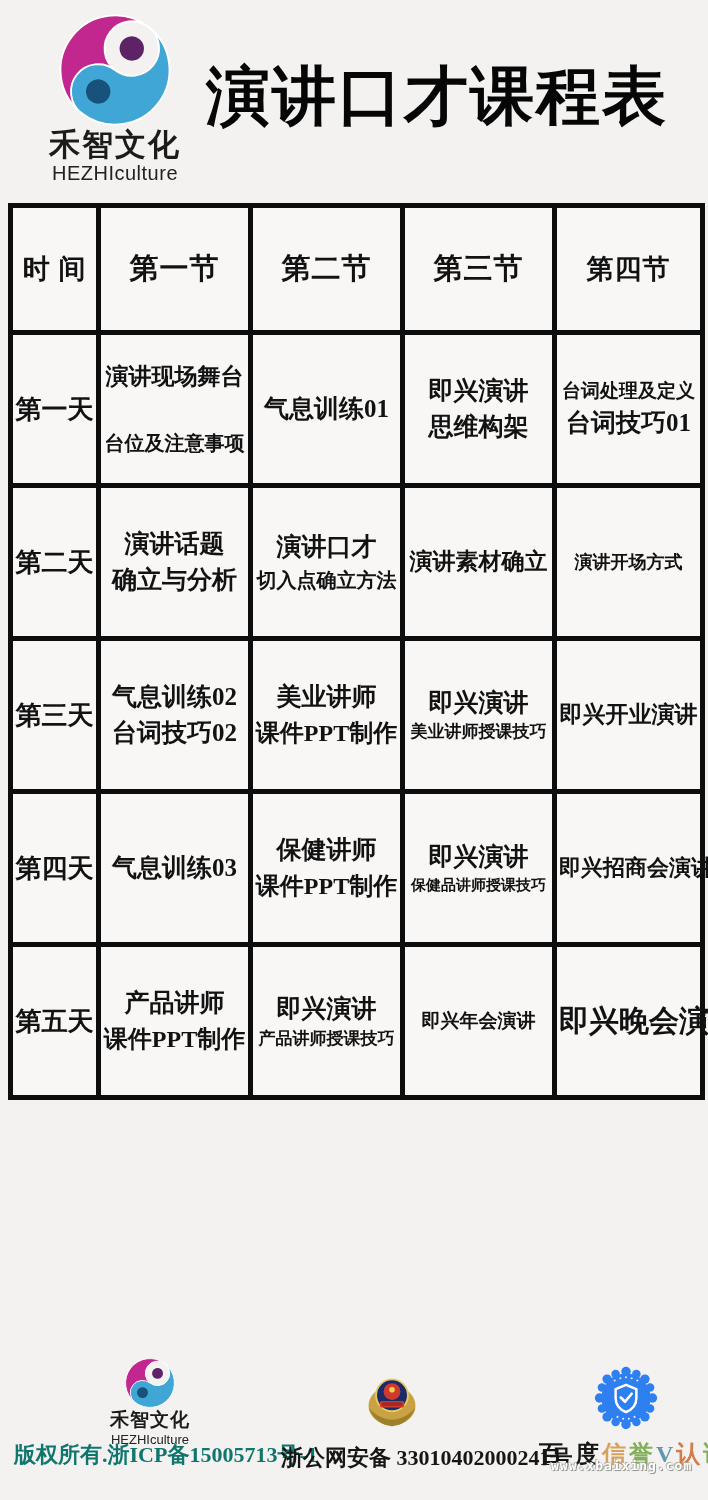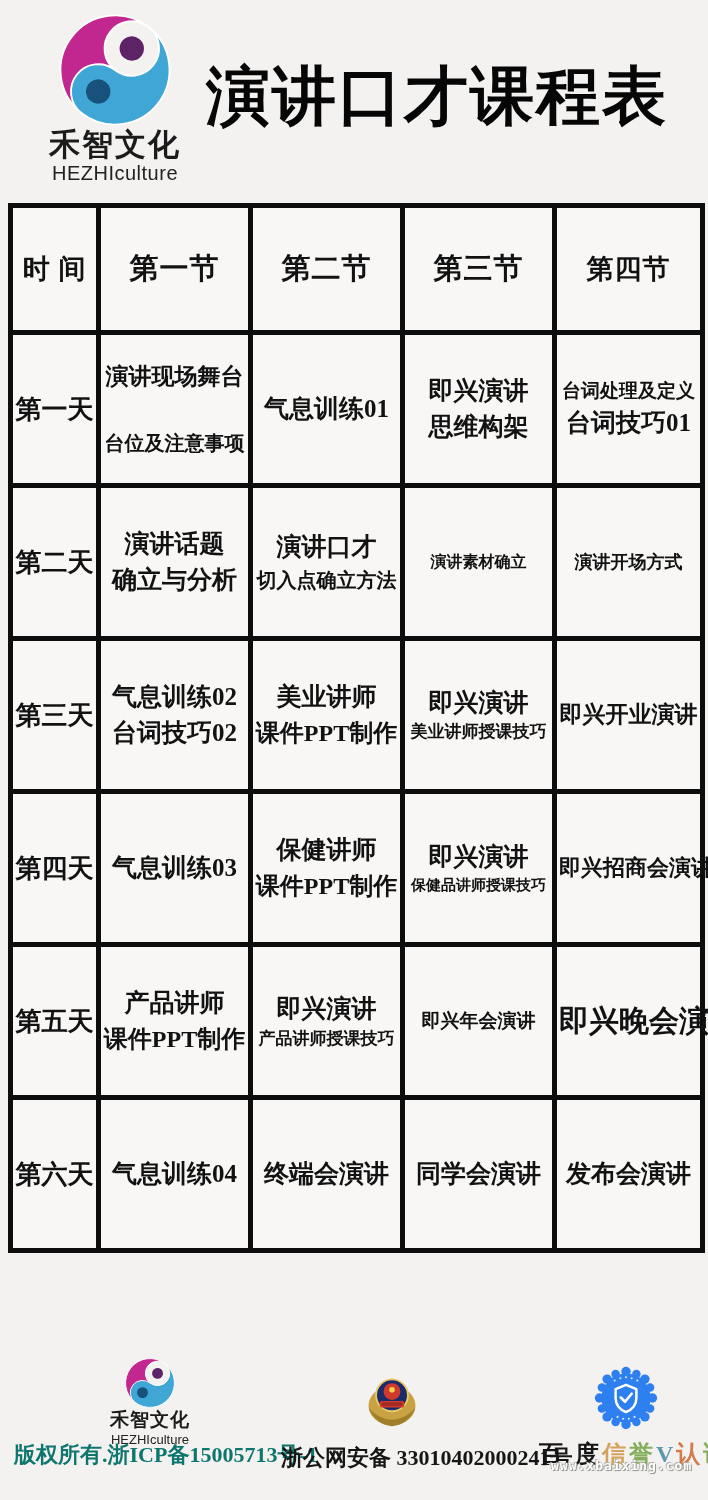--- a/index.html
+++ b/index.html
@@ -103,21 +103,21 @@
         <td class="day">第二天</td>
         <td>
             <div class="cell-line fit">演讲话题</div>
             <div class="cell-line fit">确立与分析</div>
           </td>
         <td>
             <div class="cell-line fit">演讲口才</div>
             <div class="cell-line fit" style="font-size: 20px;">切入点确立方法</div>
           </td>
         <td>
-            <div class="cell-line fit" style="font-size: 16px; text-align: center;">演讲素材确立</div>
+            <div class="cell-line fit" style="font-size: 23px; text-align: center;">演讲素材确立</div>
           </td>
         <td>
             <div class="cell-line fit" style="font-size: 18px;">演讲开场方式</div>
           </td>
       </tr>
       <tr>
         <td class="day">第三天</td>
         <td>
             <div class="cell-line fit">气息训练02</div>
             <div class="cell-line fit">台词技巧02</div>
@@ -159,35 +159,20 @@
           </td>
         <td>
             <div class="cell-line fit">即兴演讲</div>
             <div class="cell-line fit" style="font-size: 17px;">产品讲师授课技巧</div>
           </td>
         <td>
             <div class="cell-line fit" style="font-size: 19px;">即兴年会演讲</div>
           </td>
         <td>
             <div class="cell-line fit" style="font-size: 30px;">即兴晚会演讲</div>
-          </td>
-      </tr>
-      <tr>
-        <td class="day">第六天</td>
-        <td>
-            <div class="cell-line fit">气息训练04</div>
-          </td>
-        <td>
-            <div class="cell-line fit">终端会演讲</div>
-          </td>
-        <td>
-            <div class="cell-line fit">同学会演讲</div>
-          </td>
-        <td>
-            <div class="cell-line fit">发布会演讲</div>
           </td>
       </tr>
     </tbody>
   </table>
 
   <div class="f-brand">
     <svg viewBox="0 0 100 100" aria-hidden="true">
       <g transform="rotate(38 50 50)">
         <path d="M50 3 A47 47 0 0 0 50 97 A23.5 23.5 0 0 0 50 50 A23.5 23.5 0 0 1 50 3 Z" fill="var(--logo_magenta)" stroke="#ffffff" stroke-width="1.6"></path>
         <path d="M50 97 A47 47 0 0 0 50 3 A23.5 23.5 0 0 1 50 50 A23.5 23.5 0 0 0 50 97 Z" fill="var(--logo_blue)" stroke="#ffffff" stroke-width="1.6"></path>

